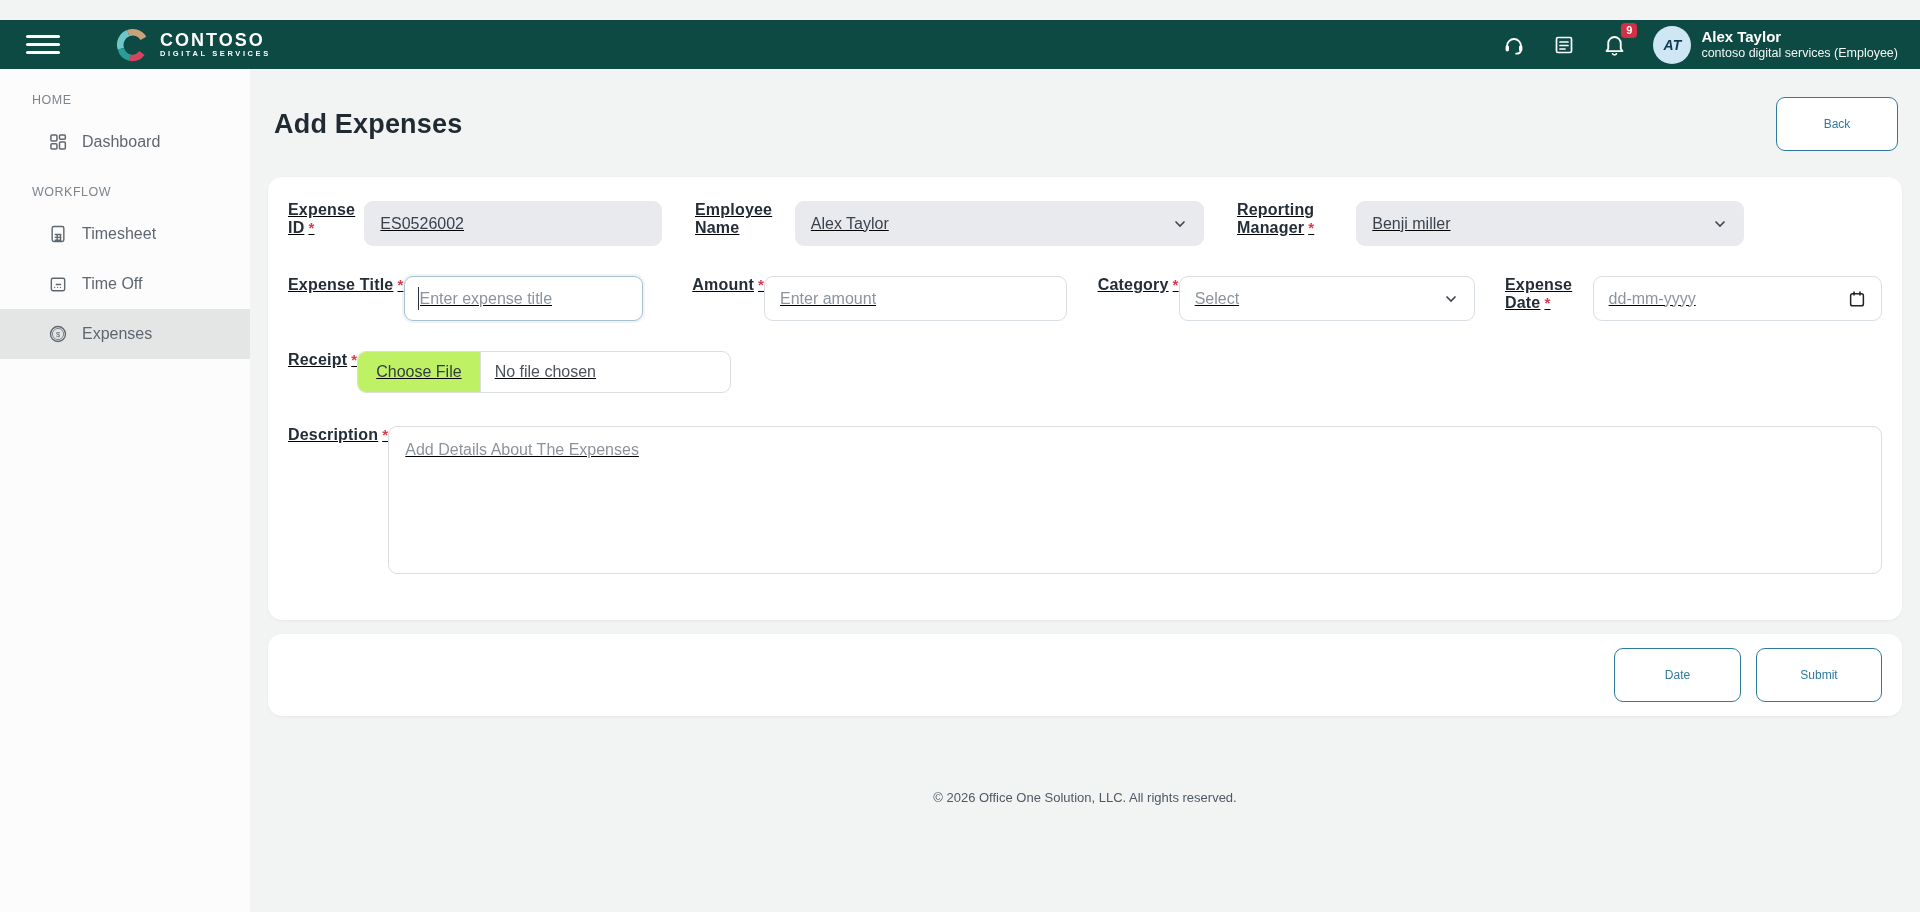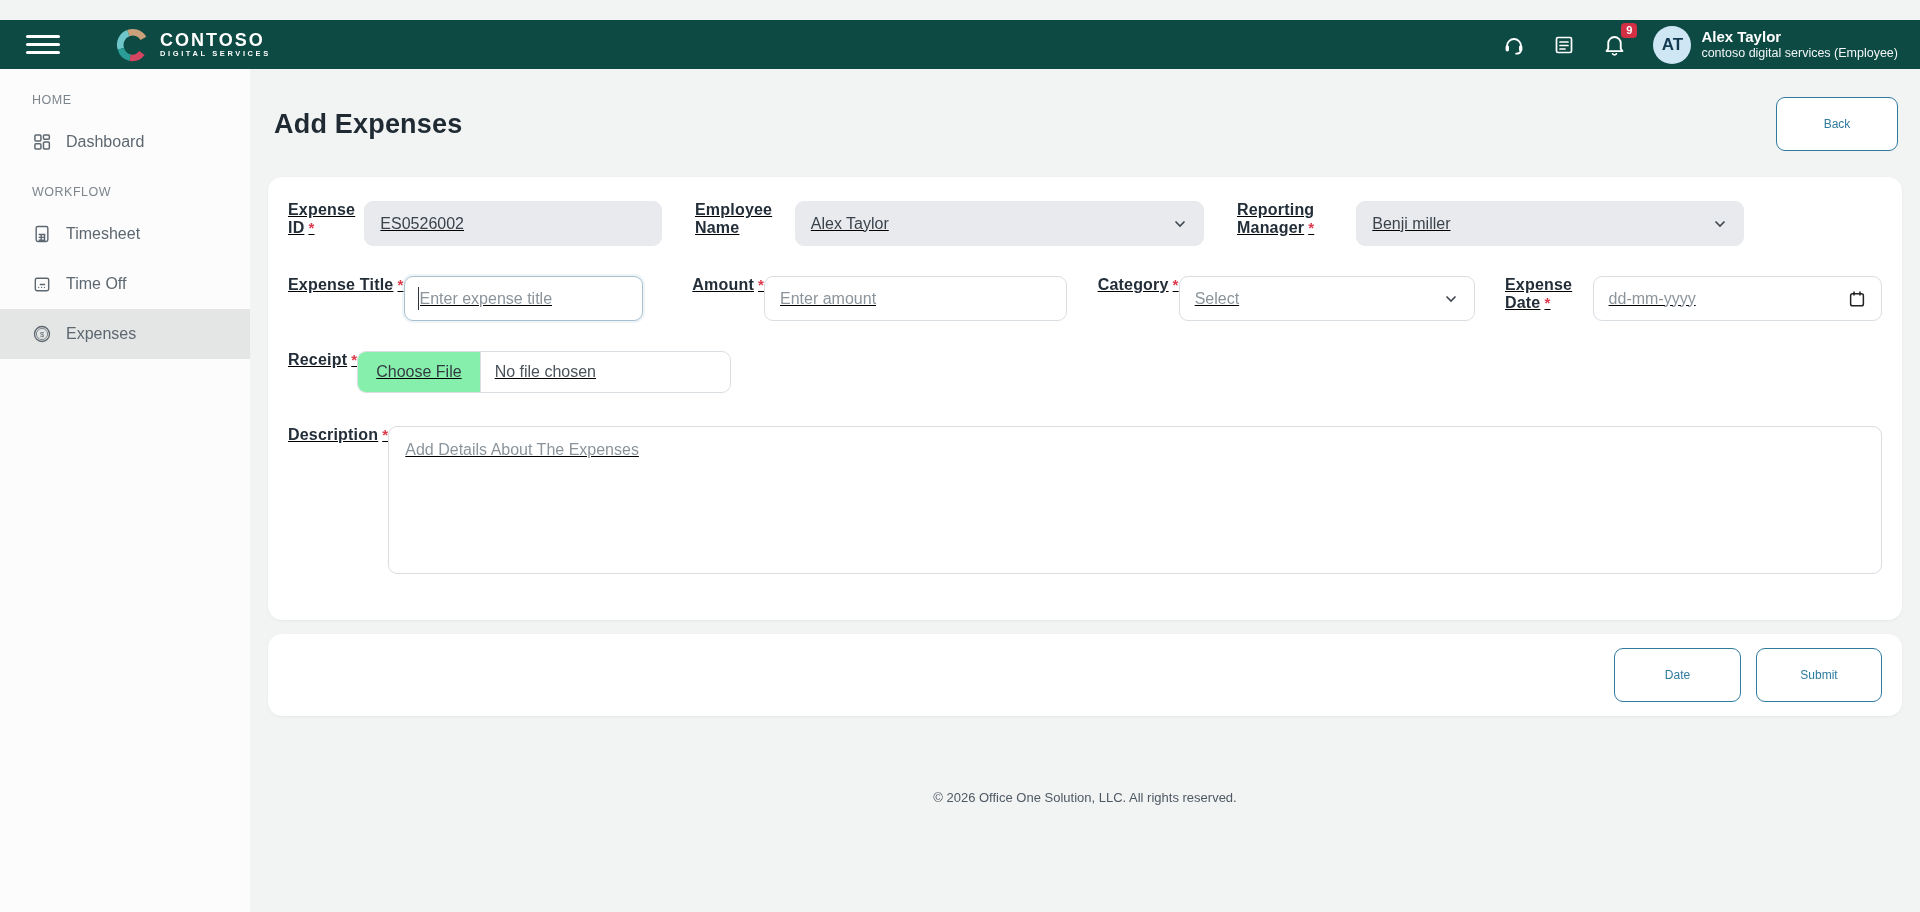--- a/index.html
+++ b/index.html
@@ -17,36 +17,36 @@
   .brand-text .brand-name { font-size:18px; font-weight:bold; letter-spacing:2px; line-height:18px; }
   .brand-text .brand-tag { font-size:7.5px; font-weight:bold; letter-spacing:2.6px; line-height:10px; }
   .topbar-right { margin-left:auto; display:flex; align-items:center; gap:26px; }
   .icon-btn { background:none; border:none; color:#fff; cursor:pointer; position:relative; display:flex; align-items:center; }
   .badge {
     position:absolute; top:-9px; right:-10px; background:#d32f45; color:#fff;
     font-size:11px; font-weight:bold; border-radius:4px; padding:2px 5px; line-height:11px;
   }
   .avatar {
     width:38px; height:38px; border-radius:50%; background:#cfe7f5; color:#12394f;
-    display:flex; align-items:center; justify-content:center; font-size:17px; font-weight:bold; flex-shrink:0;
+    display:flex; align-items:center; justify-content:center; font-size:14px; font-weight:bold; flex-shrink:0;font-style:italic;
   }
   .userblock { display:flex; align-items:center; gap:10px; }
   .user-name { font-size:15px; font-weight:bold; line-height:18px; }
   .user-role { font-size:12.5px; line-height:15px; color:#f2f6f6; }
 
   
   .sidebar {
     position:absolute; top:49px; left:0; bottom:0; width:250px; background:#fcfcfc;
     padding-top:26px; z-index:4;
   }
   .side-section-label {
     font-size:12.5px; letter-spacing:0.5px; color:#7c858d; padding:0 0 0 32px; margin:18px 0 10px;
   }
   .side-item {
-    display:flex; align-items:center; gap:14px; height:50px; padding-left:32px;
+    display:flex; align-items:center; gap:14px; height:50px; padding-left:48px;
     color:#5d6770; font-size:16px; cursor:pointer;
   }
   .side-item.active { background:#e4e5e5; }
   .side-item .sicon { display:flex; color:#5d6770; }
 
   
   .main { margin-left:250px; padding-bottom:20px; min-height:863px; }
   .page-head { display:flex; align-items:center; justify-content:space-between; padding:28px 22px 0 24px; }
   .page-title { font-size:27px; font-weight:bold; color:#1f2a33; letter-spacing:0.2px; }
   .btn {
@@ -86,21 +86,21 @@
   .focused { border:1px solid #a9c0d0; box-shadow:0 0 0 2px rgba(96,145,180,0.10); }
   .caret { position:absolute; left:14px; top:11px; width:1.5px; height:23px; background:#2b343d; }
 
   .date-field { justify-content:space-between; cursor:pointer; }
 
   .file-field {
     width:374px; height:42px; border:1px solid #d9dee3; border-radius:9px; display:flex;
     align-items:stretch; overflow:hidden; cursor:pointer; background:#fff; margin-bottom:31px;
   }
   .file-btn {
-    background:#86efac; border-right:1px solid #d9dee3; display:flex; align-items:center;
+    background:#bef264; border-right:1px solid #d9dee3; display:flex; align-items:center;
     padding:0 18px; font-size:16px; color:#333b42;
   }
   .file-status { display:flex; align-items:center; padding:0 14px; font-size:16px; color:#4a525a; }
 
   .receipt-row { margin-bottom:0; }
   .desc-group { margin-top:2px; }
   .tfield {
     width:100%; height:148px; border:1px solid #d9dee3; border-radius:9px; resize:none;
     font-size:16px; font-family:inherit; color:#3a434c; padding:14px 16px;
   }

